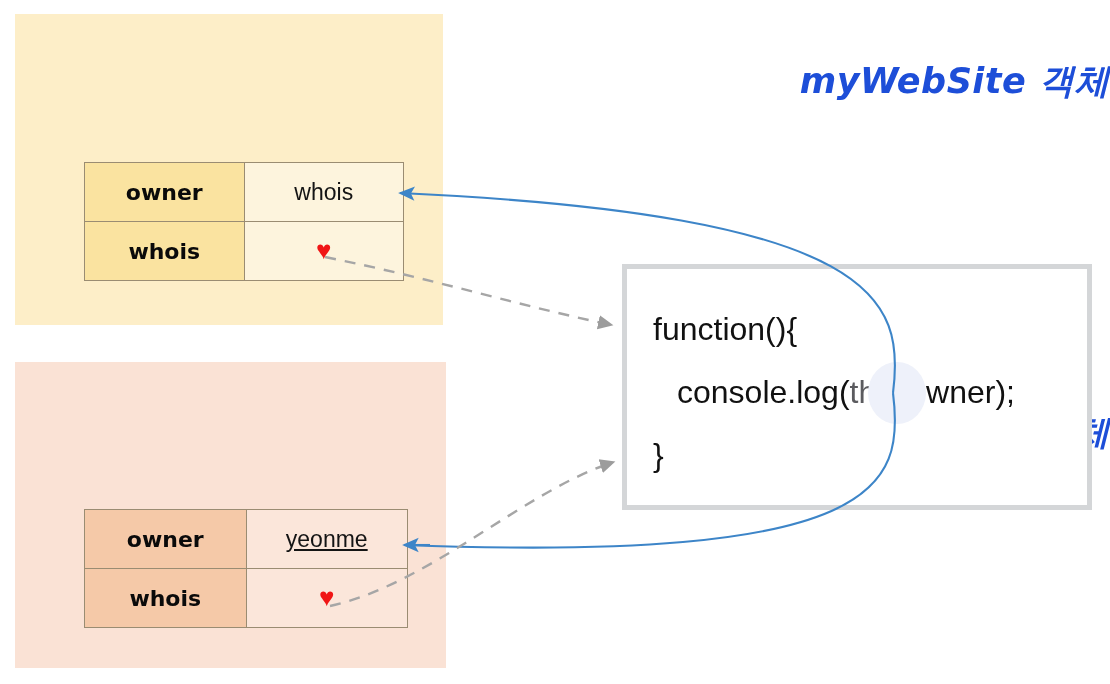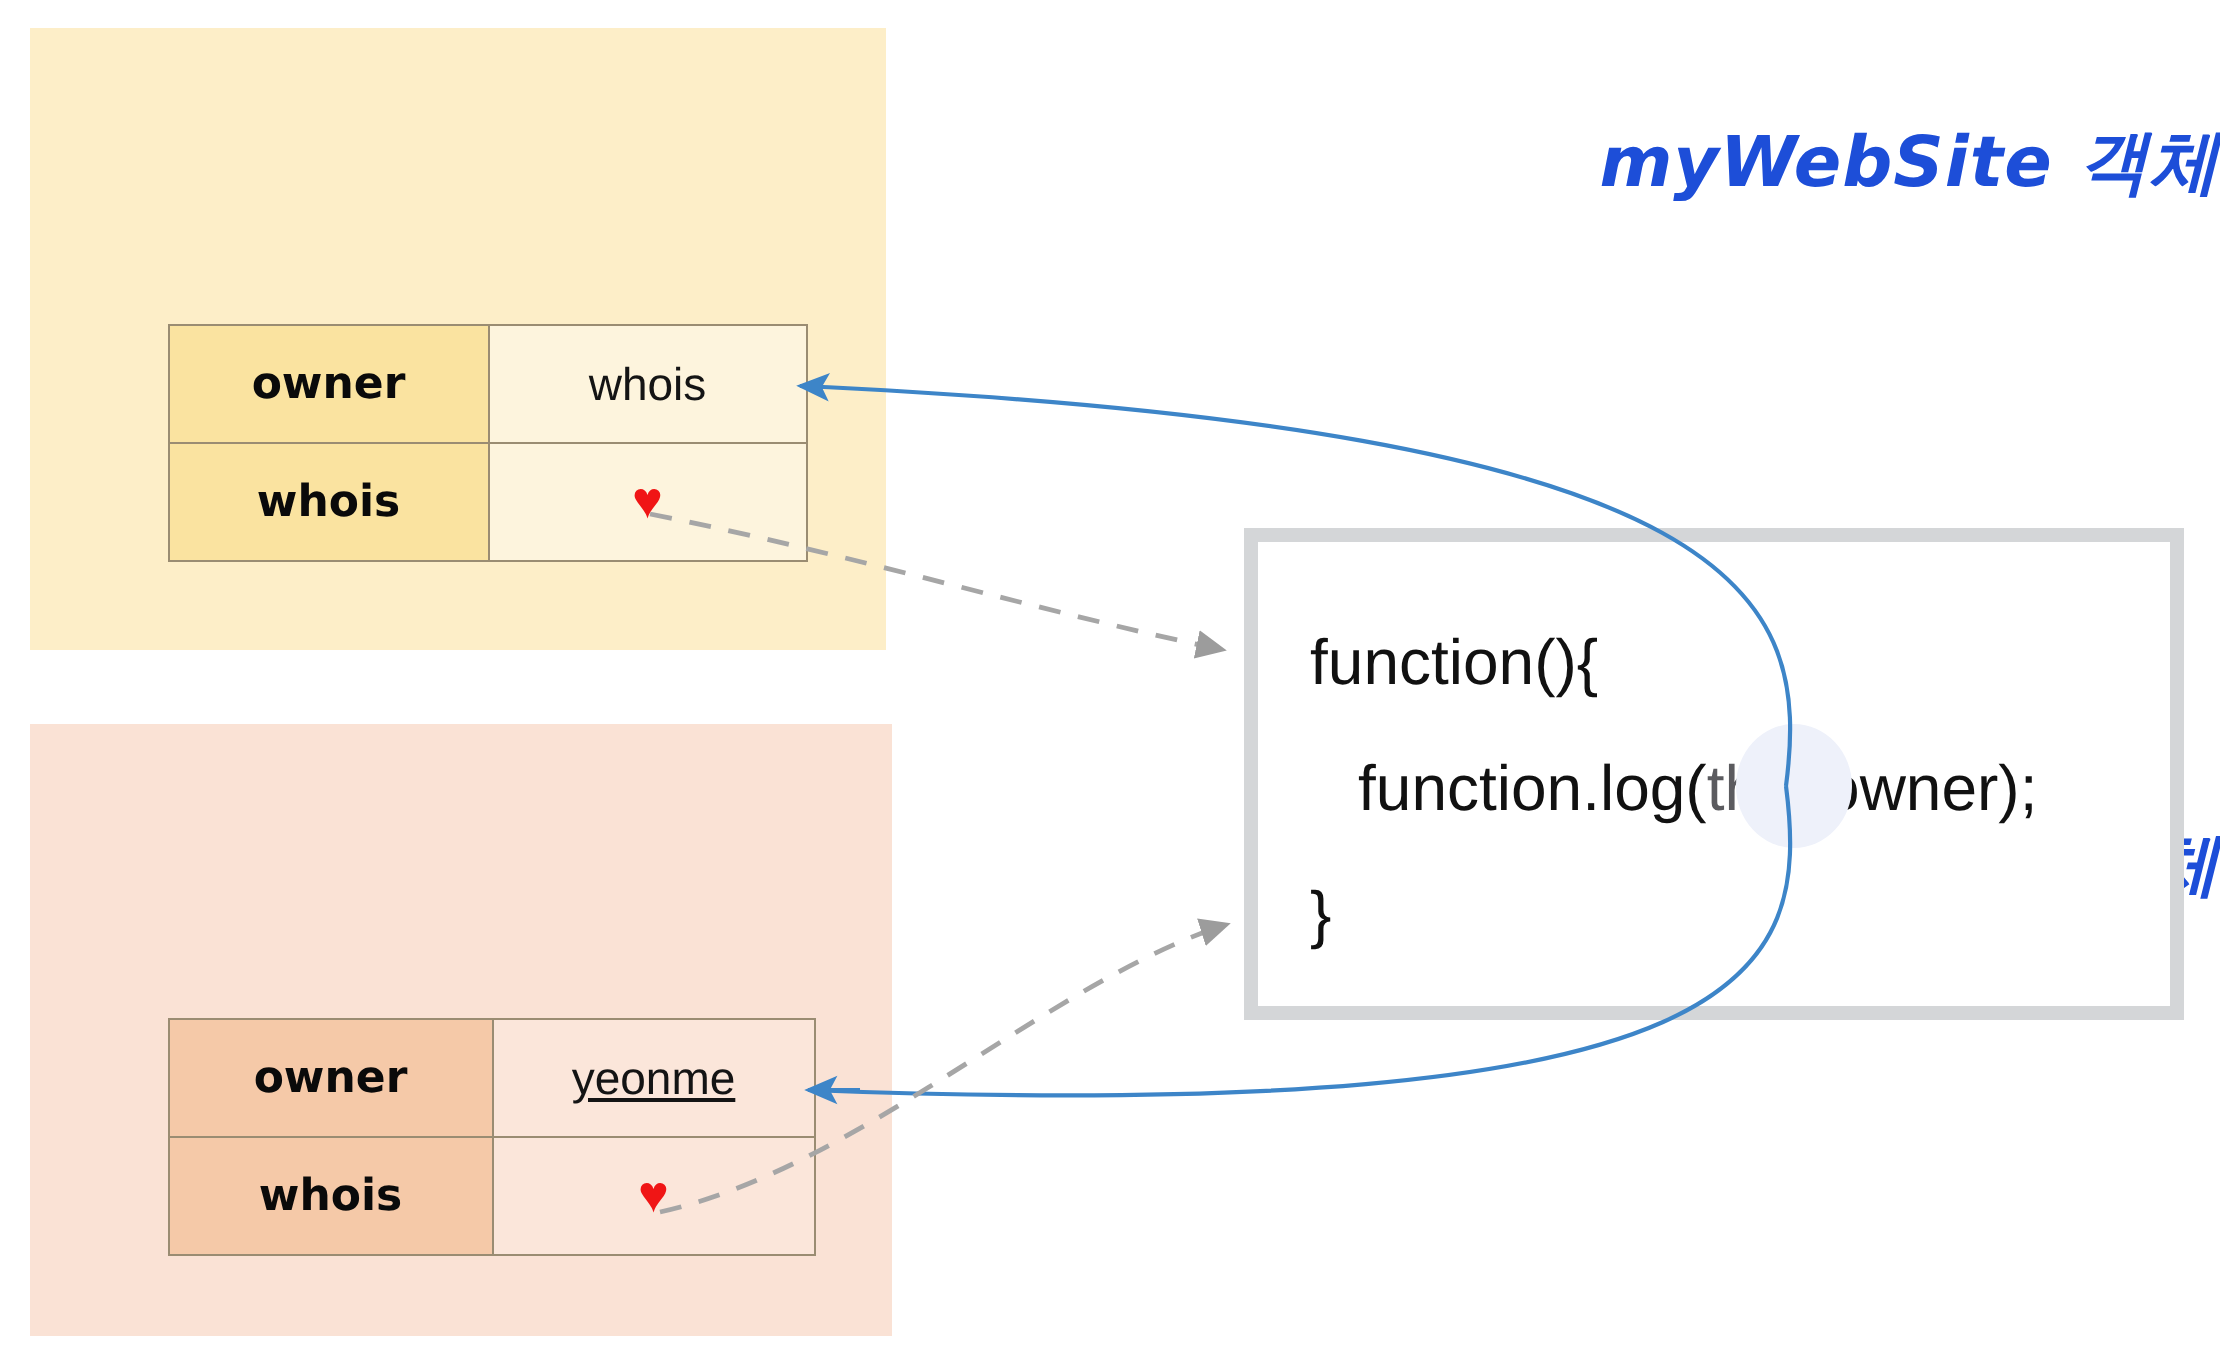--- a/index.html
+++ b/index.html
@@ -114,21 +114,21 @@
 
   
   #code-box {
     position: absolute;
     left: 622px;
     top: 264px;
     width: 470px;
     height: 246px;
     box-sizing: border-box;
     background: #ffffff;
-    border: 7px solid #3b82f6;
+    border: 5px solid #3b82f6;
   }
   .code-line {
     position: absolute;
     left: 26px;
     font-family: "Liberation Sans", "DejaVu Sans", sans-serif;
     font-size: 32px;
     color: #111111;
     white-space: pre;
   }
   #code-line-1 { top: 42px; }
@@ -195,21 +195,21 @@
         <td class="key-cell" style="background: rgb(245, 201, 168);">whois</td>
         <td class="val-cell" style="background: rgb(251, 230, 218);">
           <span class="heart-glyph">♥</span>
         </td>
       </tr>
     </tbody>
   </table>
 
   <div id="code-box" style="border-color: rgb(212, 214, 216); background: rgb(255, 255, 255);">
     <div id="code-line-1" class="code-line">function(){</div>
-    <div id="code-line-2" class="code-line"><span>function.log(</span><span class="kw-this" style="color: rgb(91, 91, 95);">this</span><span>.owner);</span></div>
+    <div id="code-line-2" class="code-line"><span>console.log(</span><span class="kw-this" style="color: rgb(91, 91, 95);">this</span><span>.owner);</span></div>
     <div id="code-line-3" class="code-line">}</div>
   </div>
 
   <div id="this-highlight" style="background: rgb(238, 241, 250);"></div>
 
   <svg id="connectors" viewBox="0 0 1110 684">
     <defs>
       <marker id="arrow-blue" markerWidth="9" markerHeight="9" refX="7.6" refY="4.5" orient="auto" markerUnits="strokeWidth">
         <path d="M8.5,4.5 L0.6,1.1 L2.4,4.5 L0.6,7.9 Z" fill="#3d85c8"></path>
       </marker>

